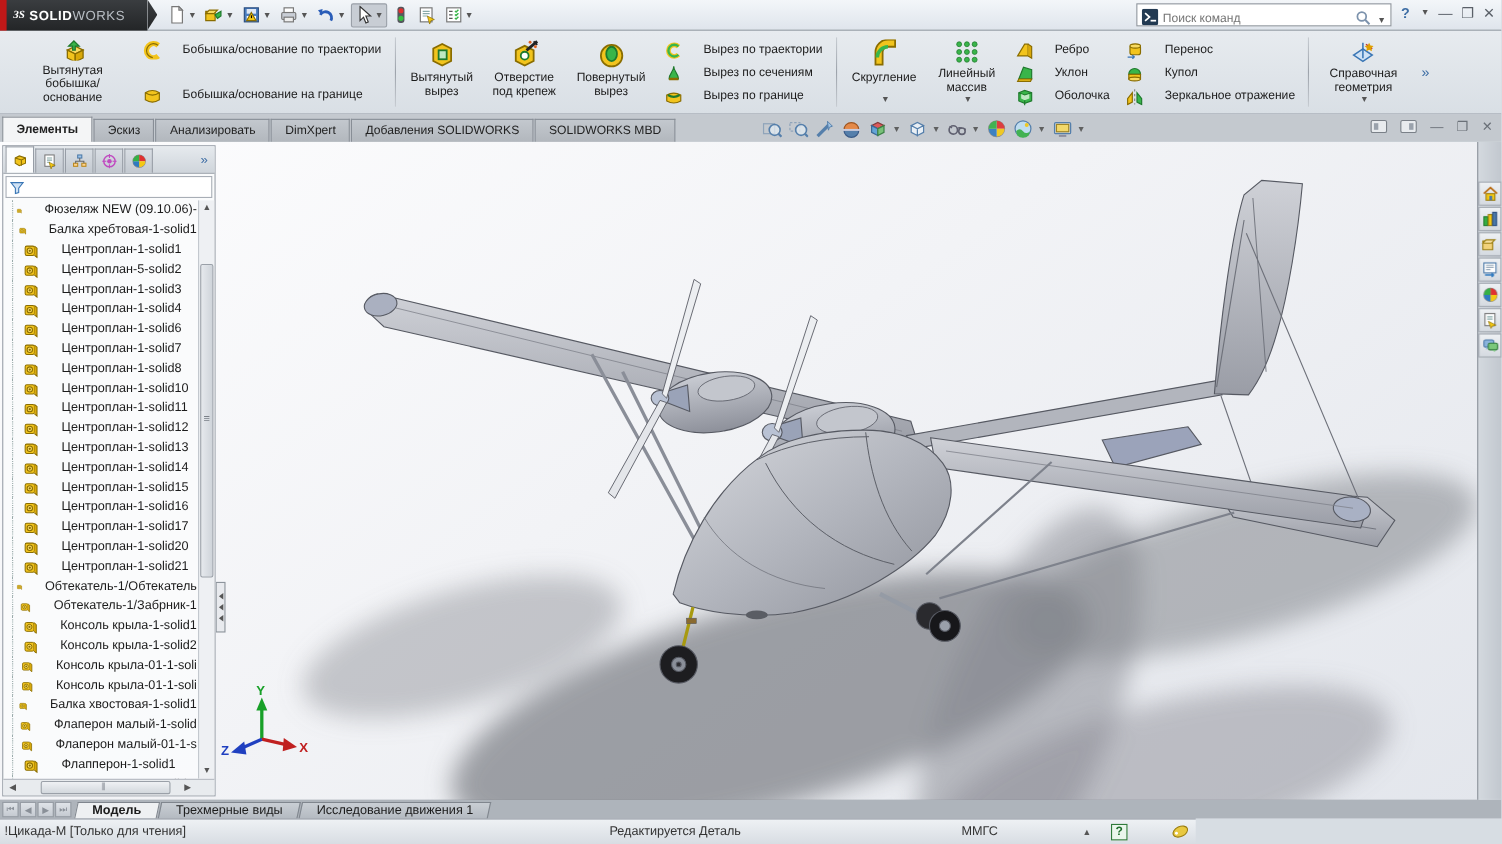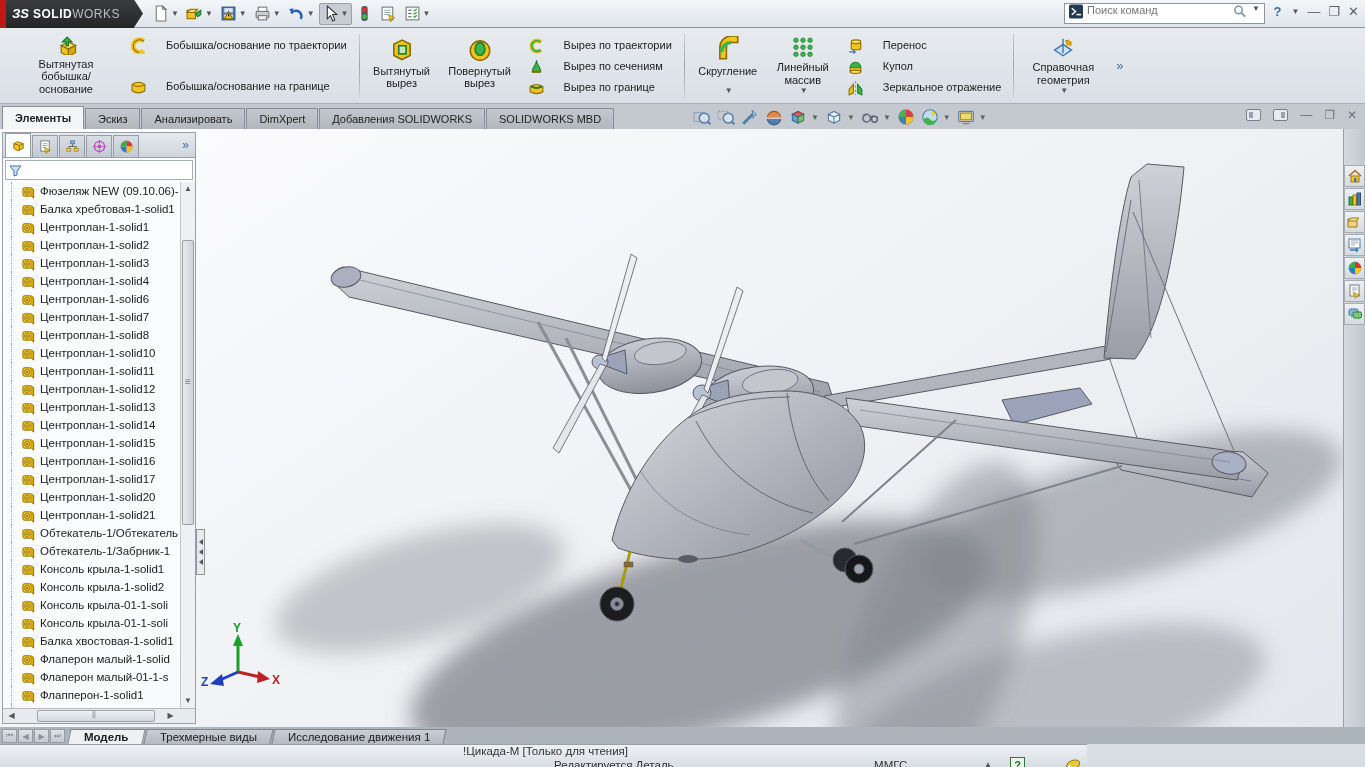--- a/index.html
+++ b/index.html
@@ -6,31 +6,31 @@
   html,body { width:1365px; height:767px; overflow:hidden; }
   body { font-family:"Liberation Sans", sans-serif; font-size:11px; color:#1c1c1c; background:#d7dde3; }
   .app { position:relative; width:1365px; height:767px; }
 
   
   .titlebar { position:absolute; left:0; top:0; width:1365px; height:28px;
     background:linear-gradient(#f3f6f9,#dfe5ec); border-bottom:1px solid #8d949c; display:flex; align-items:center; }
   .logo { position:relative; width:134px; height:28px; background:linear-gradient(#3a3d40,#232527);
     display:flex; align-items:center; padding-left:12px; color:#fff; flex:0 0 auto; }
   .logo::before { content:""; position:absolute; left:0; top:0; width:6px; height:28px; background:#c01818; }
-  .logo .mark { font-weight:bold; font-style:italic; font-size:13px; margin-right:4px; }
+  .logo .mark { font-weight:bold; font-style:italic; font-size:10px; margin-right:4px;font-family:Liberation Serif, serif; }
   .logo .brand { font-size:12px; letter-spacing:.5px; }
   .logo .brand b { font-weight:bold; }
   .logo-notch { width:9px; height:28px; background:linear-gradient(#3a3d40,#232527); clip-path:polygon(0 0,100% 50%,0 100%); margin-right:6px; }
   .qbar { display:flex; align-items:center; gap:1px; }
   .qbtn { display:flex; align-items:center; height:22px; padding:0 2px; border:1px solid transparent; border-radius:2px; }
   .qbtn.pressed { background:#c8cdd4; border-color:#9aa0a8; }
   .dd { font-size:8px; color:#555; margin-left:2px; }
   .title-text { position:absolute; left:0; right:0; text-align:center; font-size:12px; color:#333; pointer-events:none; }
-  .search-wrap { position:absolute; right:100px; top:3px; width:201px; height:21px; background:#fff;
-    border:1px solid #8d949c; display:flex; align-items:flex-start; padding:0 4px; gap:4px; }
+  .search-wrap { position:absolute; right:100px; top:3px; width:232px; height:21px; background:#fff;
+    border:1px solid #8d949c; display:flex; align-items:flex-end; padding:0 4px; gap:4px; }
   .search-wrap input { border:0; outline:0; flex:1; font-size:11px; color:#444; font-family:"Liberation Sans",sans-serif; background:transparent; }
   .sys-ctrls { position:absolute; right:6px; top:4px; display:flex; align-items:center; gap:8px; color:#5a6068; font-size:13px; }
   .sys-ctrls span { cursor:default; }
 
   
   .ribbon { position:absolute; left:0; top:28px; width:1365px; height:76px;
     background:linear-gradient(#e7ebef,#d9dfe5); border-bottom:1px solid #aab0b8; display:flex; align-items:stretch; padding:2px 2px 2px 6px; }
   .rgroup { display:flex; align-items:center; gap:2px; padding:0 4px; }
   .rsep { width:1px; background:linear-gradient(#c7ccd2,#9da3ab,#c7ccd2); margin:4px 2px; }
   .bigbtn { display:flex; flex-direction:column; align-items:center; justify-content:flex-start; text-align:center;
@@ -68,21 +68,21 @@
     border:1px solid #9aa0a8; display:flex; flex-direction:column; }
   .ftabs { display:flex; align-items:flex-end; height:25px; background:linear-gradient(#e6eaee,#cfd5db); border-bottom:1px solid #9aa0a8; padding-left:2px; }
   .ftab { width:26px; height:22px; display:flex; align-items:center; justify-content:center; border:1px solid #979da6; border-bottom:0;
     background:linear-gradient(#d9dee4,#c3c9d0); margin-right:1px; }
   .ftab.active { background:#fbfcfd; height:24px; }
   .ftab-overflow { margin-left:auto; margin-right:6px; color:#3e6ea5; font-size:12px; align-self:center; }
   .filter-row { height:20px; margin:2px; border:1px solid #a8aeb6; background:#fff; display:flex; align-items:center; padding:0 3px; }
   .treelist { position:relative; flex:1; overflow:hidden; }
   .trow { display:flex; align-items:center; height:18px; padding-left:8px; white-space:nowrap; overflow:hidden; width:176px; }
   .trow .dots { width:10px; height:100%; border-left:1px dotted #9aa; margin-right:0; }
-  .trow .lbl { margin-left:4px; font-size:11.5px; }
+  .trow .lbl { margin-left:20px; font-size:11.5px; }
   .vscroll { position:absolute; right:0; top:0; bottom:0; width:15px; background:#eef0f3; border-left:1px solid #c3c8ce; }
   .vscroll .arr { position:absolute; left:1px; width:12px; height:12px; font-size:8px; color:#555; text-align:center; line-height:12px; }
   .vscroll .thumb { position:absolute; left:1px; width:12px; top:58px; height:285px; background:linear-gradient(90deg,#e6e9ed,#cfd4da);
     border:1px solid #9aa0a8; border-radius:2px; }
   .vscroll .thumb::after { content:"≡"; position:absolute; left:2px; top:50%; margin-top:-7px; color:#7a8088; font-size:10px; }
   .hscroll { height:15px; background:#e8ebee; border-top:1px solid #b5bac0; position:relative; }
   .hscroll .arr { position:absolute; top:1px; width:13px; height:12px; font-size:8px; color:#555; text-align:center; line-height:12px; }
   .hscroll .thumb { position:absolute; left:34px; right:40px; top:1px; height:12px; background:linear-gradient(#eff1f4,#d3d8dd);
     border:1px solid #9aa0a8; border-radius:2px; }
   .hscroll .thumb::after { content:"⦀"; position:absolute; left:50%; margin-left:-4px; top:-1px; color:#8a9098; font-size:9px; }
@@ -98,21 +98,21 @@
   .navbtns { display:flex; gap:1px; margin:0 4px 1px 2px; }
   .navbtn { width:15px; height:14px; background:linear-gradient(#dfe3e8,#c5cad1); border:1px solid #979da5; color:#8a9098;
     font-size:8px; display:flex; align-items:center; justify-content:center; }
   .mtab { height:15px; display:flex; align-items:center; padding:0 14px; border:1px solid #80868e; border-bottom:0;
     background:linear-gradient(#c9ced4,#b4bac1); margin-right:1px; font-size:11.5px; transform:skewX(-12deg); }
   .mtab > span { transform:skewX(12deg); display:block; }
   .mtab.active { background:#eef0f2; font-weight:bold; }
 
   
   .statusbar { position:absolute; left:0; top:744px; width:1087px; height:23px;
-    background:linear-gradient(#eef1f4,#d8dde3); border-top:1px solid #9aa0a8; display:flex; align-items:center; font-size:11.5px; color:#333;flex-direction:column; }
+    background:linear-gradient(#eef1f4,#d8dde3); border-top:1px solid #9aa0a8; display:flex; align-items:center; font-size:11.5px; color:#333; }
   .statusbar .left { margin-left:4px; }
   .statusbar .right { margin-left:auto; display:flex; align-items:center; gap:0; }
   .st-edit { width:320px; } .st-units { width:110px; }
   .helpbox { width:15px; height:15px; border:1px solid #2f7a3a; background:#eaf6ec; color:#1f6e2c; font-weight:bold;
     display:flex; align-items:center; justify-content:center; font-size:11px; margin:0 40px 0 18px; }
   .uparrow { font-size:8px; color:#555; }
   svg { display:block; }
 </style>
 </head>
 <body>
@@ -246,20 +246,33 @@
         </div>
       </div>
       <div class="rsep"></div>
       <div class="rgroup">
         <div class="bigbtn" style="width: 72px;">
           <svg width="26" height="26" viewBox="0 0 16 16">
             <path d="M3,5 l5,-2.5 l5,2.5 v7 l-5,2.5 l-5,-2.5 z" fill="#f2c41d" stroke="#8a6d00"></path>
             <rect x="6" y="6" width="4.5" height="5" fill="#bde8c2" stroke="#1f7a2d"></rect>
           </svg>
           <span class="lbl">Вытянутый вырез</span>
+        </div>
+        <div class="bigbtn" style="width: 74px;">
+          <svg width="26" height="26" viewBox="0 0 16 16">
+            <path d="M3,6 l5,-2.5 l5,2.5 v6 l-5,2.5 l-5,-2.5 z" fill="#f2c41d" stroke="#8a6d00"></path>
+            <circle cx="8" cy="9" r="2.2" fill="#fff" stroke="#1f7a2d"></circle>
+            <path d="M9,6 L15,1" stroke="#222" stroke-width="1.6"></path>
+            <path d="M13,1 l2,2" stroke="#222"></path>
+            <g fill="#e06020">
+              <circle cx="11" cy="1.5" r=".8"></circle>
+              <circle cx="14" cy="4" r=".8"></circle>
+            </g>
+          </svg>
+          <span class="lbl">Отверстие под крепеж</span>
         </div>
         <div class="bigbtn" style="width: 80px;">
           <svg width="26" height="26" viewBox="0 0 16 16">
             <ellipse cx="8" cy="9" rx="6" ry="6" fill="#f2c41d" stroke="#8a6d00"></ellipse>
             <ellipse cx="8" cy="8" rx="3" ry="4" fill="#39b54a" stroke="#1f7a2d"></ellipse>
           </svg>
           <span class="lbl">Повернутый вырез</span>
         </div>
         <div class="stack">
           <div class="smallbtn">
@@ -304,20 +317,44 @@
               <circle cx="3" cy="8" r="1.6"></circle>
               <circle cx="8" cy="8" r="1.6"></circle>
               <circle cx="13" cy="8" r="1.6"></circle>
               <circle cx="3" cy="13" r="1.6"></circle>
               <circle cx="8" cy="13" r="1.6"></circle>
               <circle cx="13" cy="13" r="1.6"></circle>
             </g>
           </svg>
           <span class="lbl">Линейный массив</span>
           <span class="dd" style="margin-top:auto;">▼</span>
+        </div>
+        <div class="stack">
+          <div class="smallbtn">
+            <svg width="17" height="17" viewBox="0 0 16 16">
+              <path d="M2,13 L8,3 h3 v10 z" fill="#f2c41d" stroke="#8a6d00"></path>
+              <path d="M11,3 l3,2 v10 l-3,-2" fill="#d9a90a" stroke="#8a6d00"></path>
+            </svg>
+            <span>Ребро</span>
+          </div>
+          <div class="smallbtn">
+            <svg width="17" height="17" viewBox="0 0 16 16">
+              <path d="M3,13 L7,3 l7,2 v8 z" fill="#39b54a" stroke="#1f7a2d"></path>
+              <path d="M3,13 h11 l-1,2 h-11 z" fill="#f2c41d" stroke="#8a6d00"></path>
+            </svg>
+            <span>Уклон</span>
+          </div>
+          <div class="smallbtn">
+            <svg width="17" height="17" viewBox="0 0 16 16">
+              <path d="M3,5 l5,-2 l6,2 v7 l-6,2 l-5,-2 z" fill="#39b54a" stroke="#1f7a2d"></path>
+              <path d="M3,5 l5,2 l6,-2 M8,7 v9" fill="none" stroke="#1f7a2d"></path>
+              <path d="M5,6 l3,1.4 l4,-1.4 v4 l-4,1.4 l-3,-1.4 z" fill="#bde8c2"></path>
+            </svg>
+            <span>Оболочка</span>
+          </div>
         </div>
         <div class="stack">
           <div class="smallbtn">
             <svg width="17" height="17" viewBox="0 0 16 16">
               <rect x="4" y="4" width="9" height="8" rx="2" fill="#f2c41d" stroke="#8a6d00"></rect>
               <ellipse cx="8.5" cy="4.5" rx="4.5" ry="1.8" fill="#f8da60" stroke="#8a6d00"></ellipse>
               <path d="M2,14 h6 M8,14 l-2,-1.5 M8,14 l-2,1.5" stroke="#3a76b5"></path>
             </svg>
             <span>Перенос</span>
           </div>
@@ -638,21 +675,21 @@
           <span class="lbl">Центроплан-1-solid1</span>
         </div>
         <div class="trow">
           <span class="dots"></span>
           <svg width="15" height="15" viewBox="0 0 16 16">
             <rect x="2" y="4" width="9" height="9" rx="1.5" fill="#f2c41d" stroke="#8a6d00"></rect>
             <path d="M11,4 l2.5,2 v9 l-2.5,-2" fill="#d9a90a" stroke="#8a6d00"></path>
             <circle cx="6.5" cy="8.5" r="2.6" fill="#f8da60" stroke="#8a6d00"></circle>
             <circle cx="6.5" cy="8.5" r="1.1" fill="#8a6d00"></circle>
           </svg>
-          <span class="lbl">Центроплан-1-solid2</span>
+          <span class="lbl">Центроплан-5-solid2</span>
         </div>
         <div class="trow">
           <span class="dots"></span>
           <svg width="15" height="15" viewBox="0 0 16 16">
             <rect x="2" y="4" width="9" height="9" rx="1.5" fill="#f2c41d" stroke="#8a6d00"></rect>
             <path d="M11,4 l2.5,2 v9 l-2.5,-2" fill="#d9a90a" stroke="#8a6d00"></path>
             <circle cx="6.5" cy="8.5" r="2.6" fill="#f8da60" stroke="#8a6d00"></circle>
             <circle cx="6.5" cy="8.5" r="1.1" fill="#8a6d00"></circle>
           </svg>
           <span class="lbl">Центроплан-1-solid3</span>

